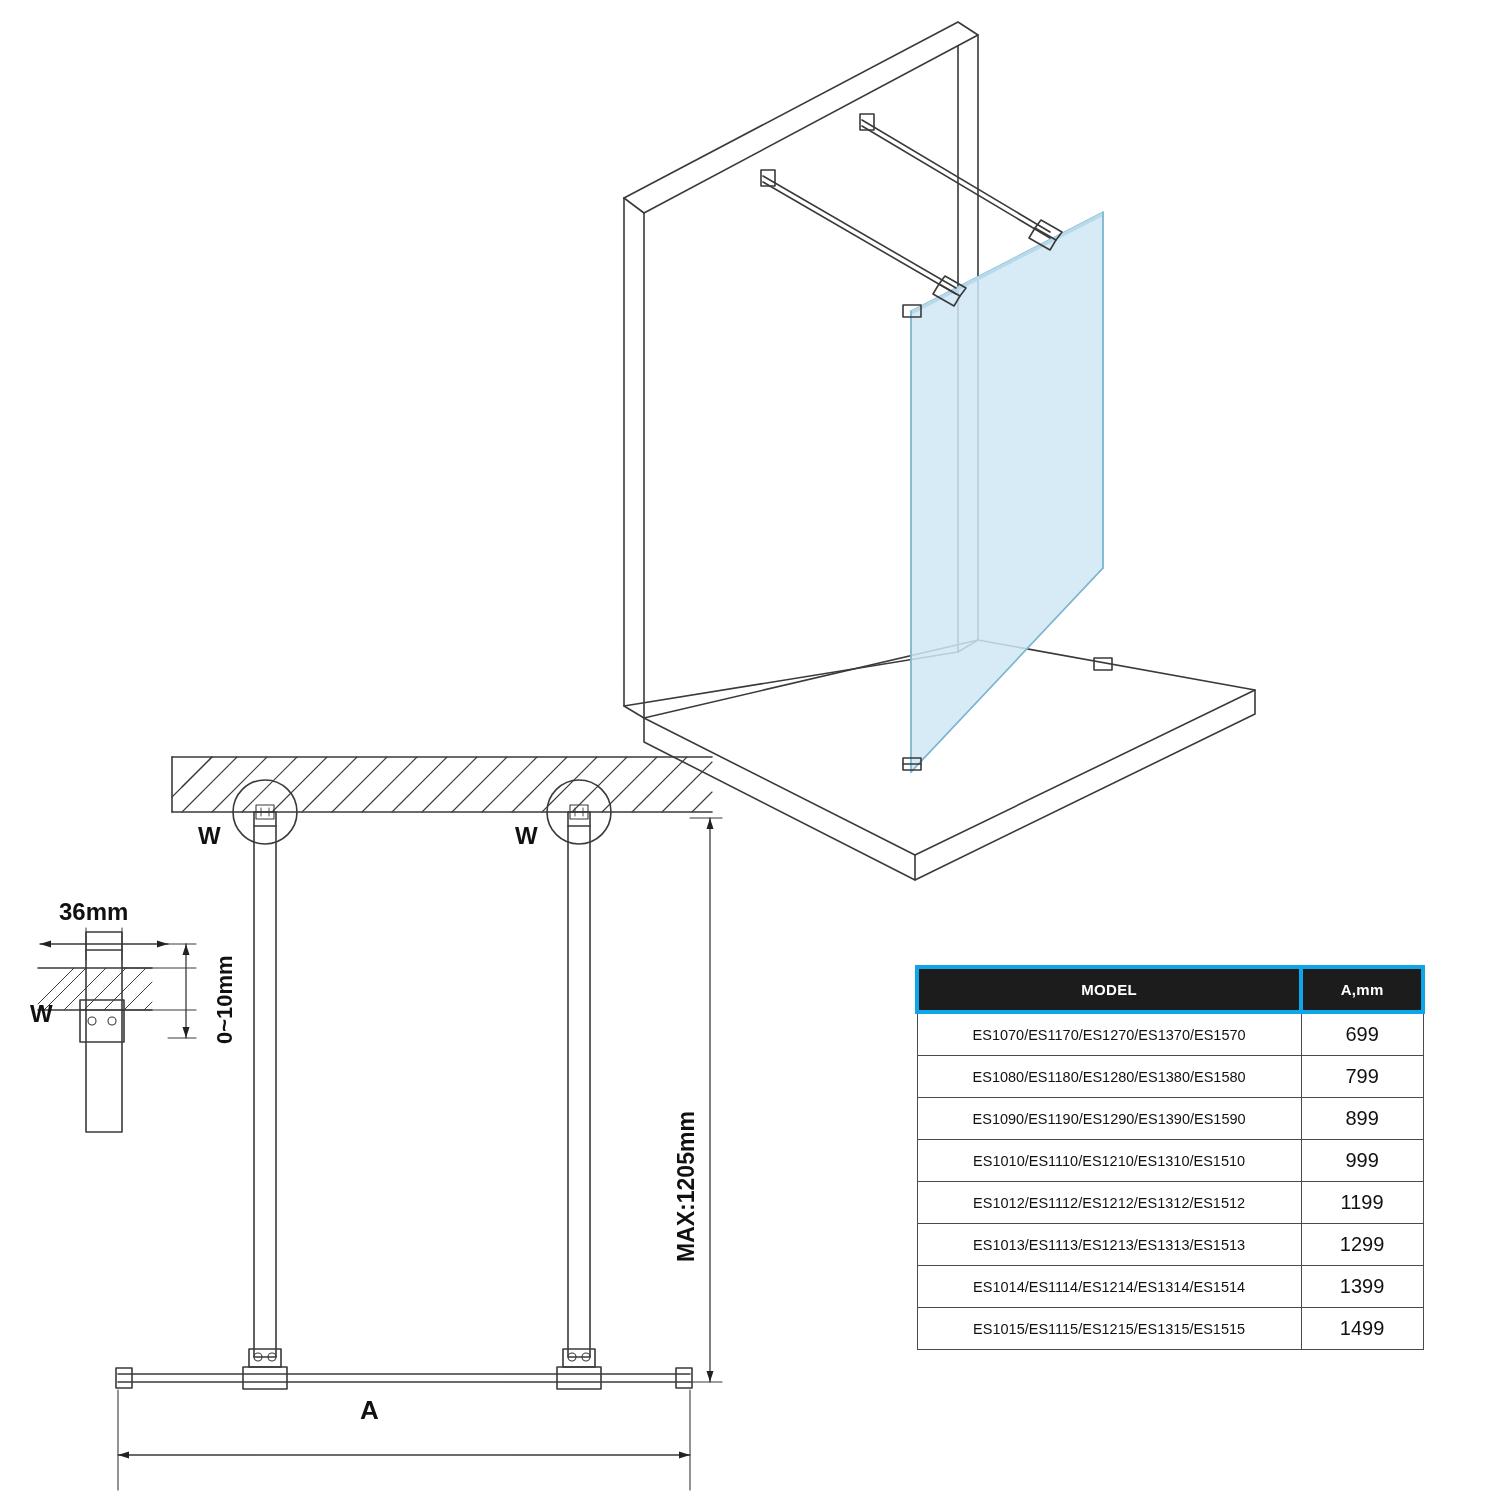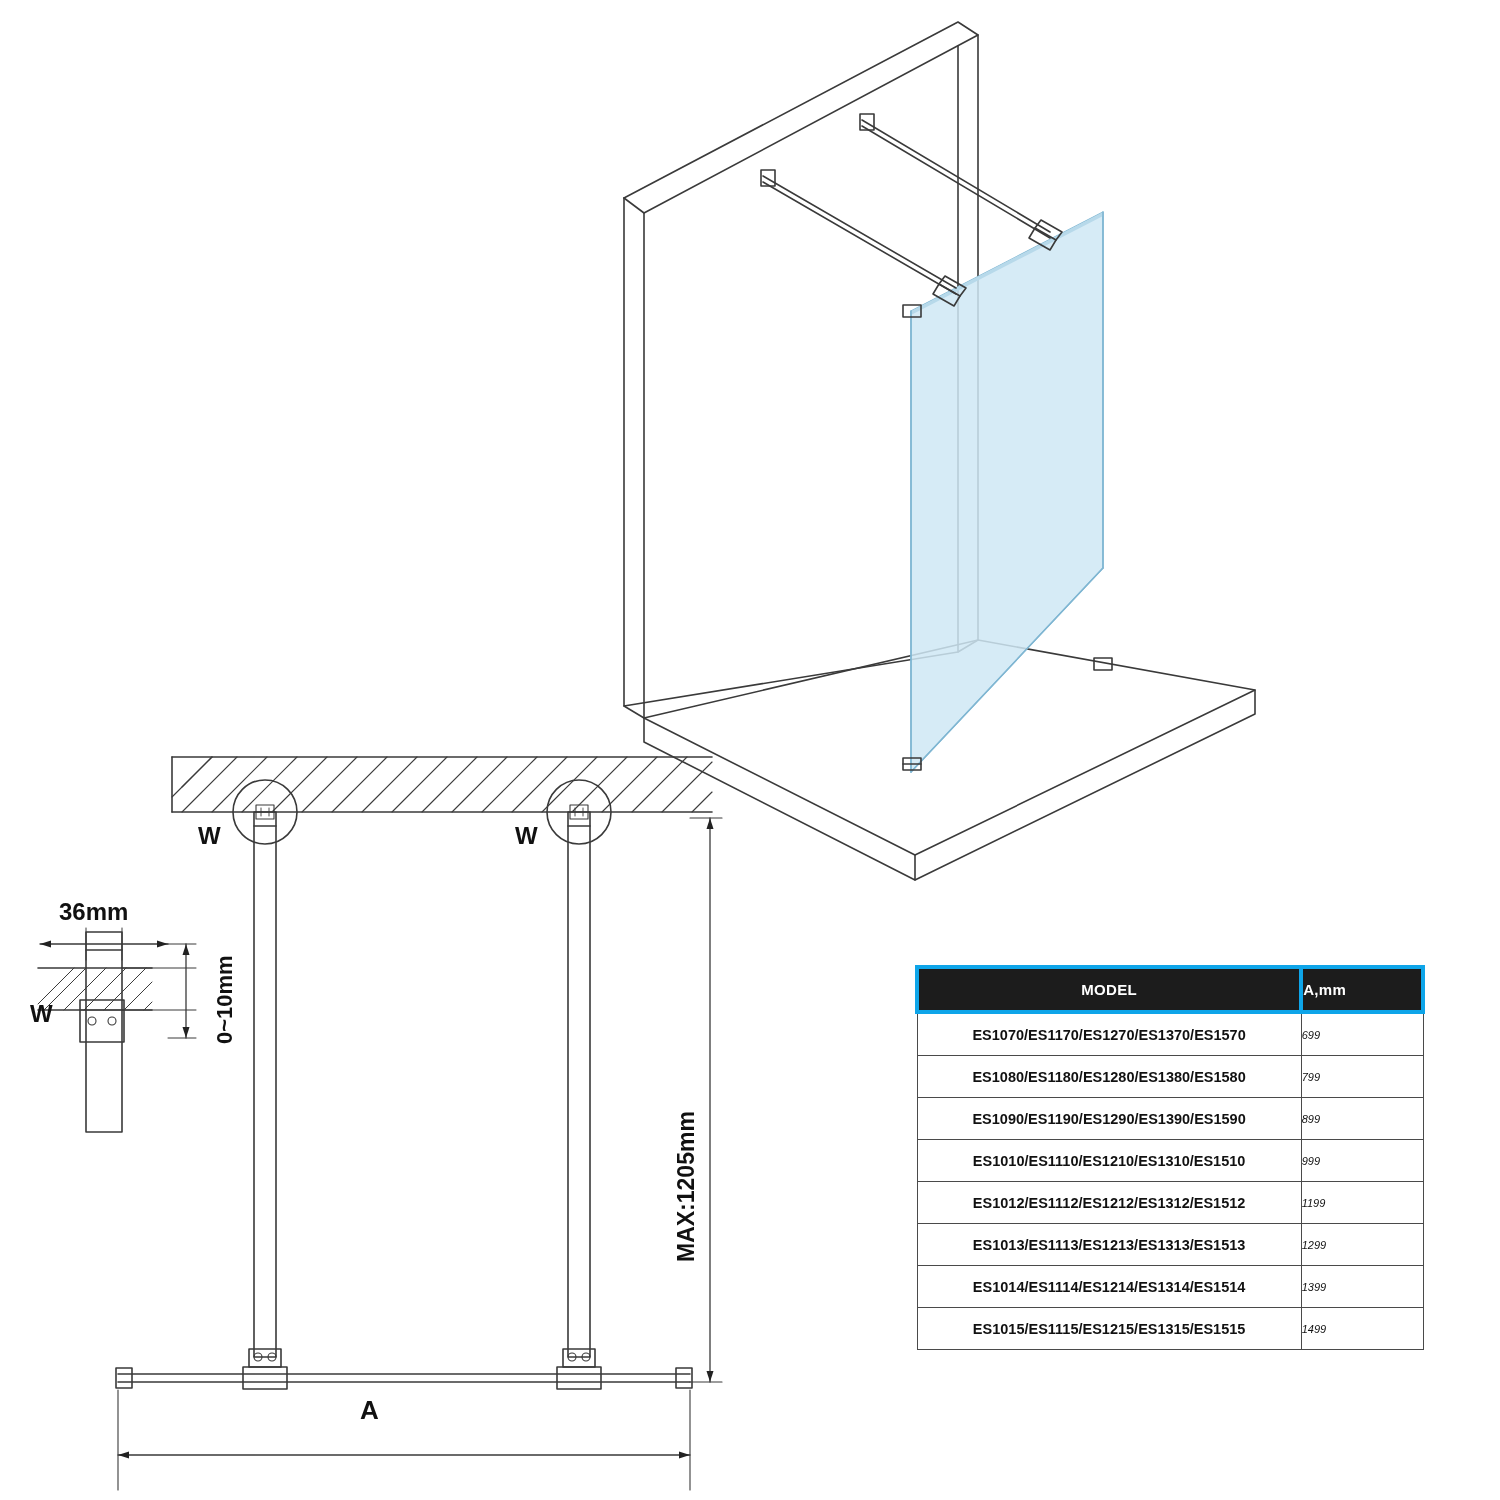--- a/index.html
+++ b/index.html
@@ -30,24 +30,24 @@
   }
   .spec-table thead th{
     background:#1c1c1c;
     color:#ffffff;
     font-weight:bold;
     font-size:15px;
     letter-spacing:.3px;
     border:4px solid #0ea5e9;
   }
   .spec-table .col-model{width:385px;text-align:center;}
-  .spec-table .col-a{width:125px;text-align:left;}
+  .spec-table .col-a{width:125px;text-align:center;}
   .spec-table tbody td{font-size:14.5px;}
-  .spec-table tbody td.col-model{padding-left:4px;padding-right:4px;font-weight:bold;}
-  .spec-table tbody td.col-a{font-size:11px;font-style:italic;}
+  .spec-table tbody td.col-model{padding-left:4px;padding-right:4px;}
+  .spec-table tbody td.col-a{font-size:20px;}
 
   .lbl{
     position:absolute;
     font-weight:bold;
     color:#111;
     white-space:nowrap;
   }
   .lbl-36{font-size:24px;margin-left:7px;}
   .lbl-010{font-size:22px;transform:rotate(-90deg);transform-origin:left top;}
   .lbl-max{font-size:23px;transform:rotate(-90deg);transform-origin:left top;}

